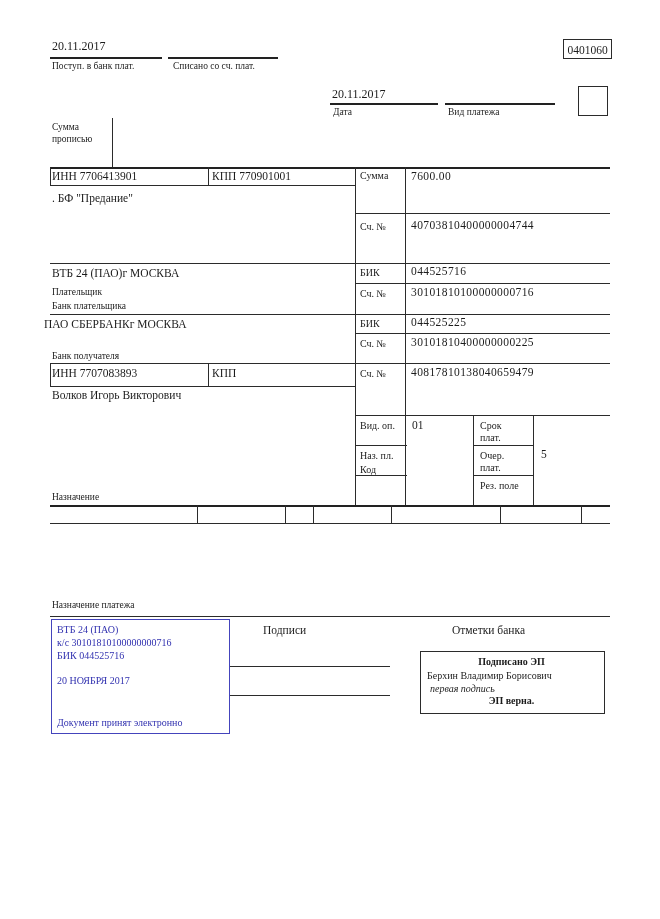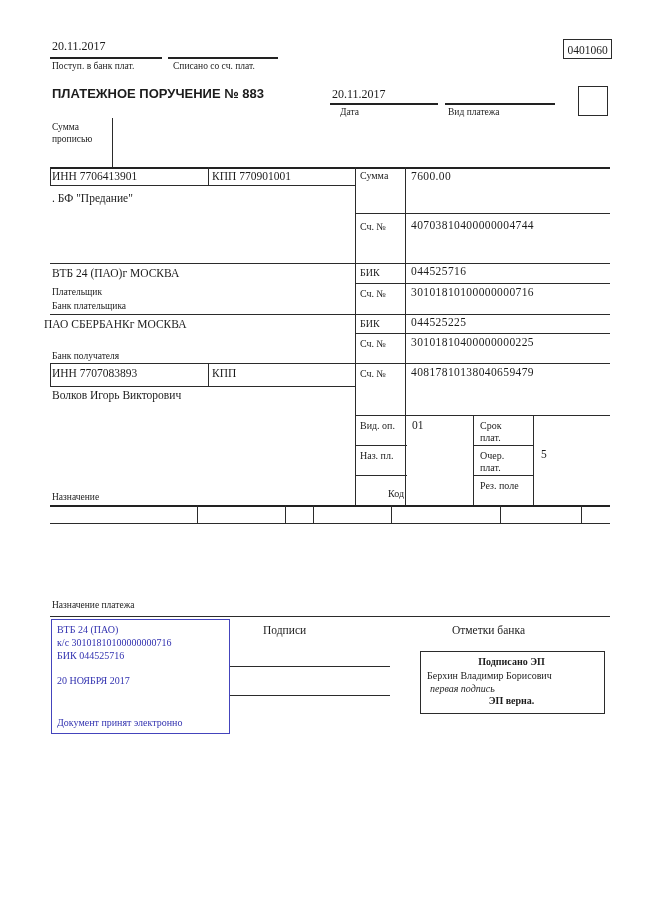--- a/index.html
+++ b/index.html
@@ -30,24 +30,23 @@
   <div class="t s12" style="left:52px;top:40px;">20.11.2017</div>
   <div class="hl2" style="left:50px;top:57px;width:112px;"></div>
   <div class="hl2" style="left:168px;top:57px;width:110px;"></div>
   <div class="t s9" style="left:52px;top:61px;">Поступ. в банк плат.</div>
   <div class="t s9" style="left:173px;top:61px;">Списано со сч. плат.</div>
 
   <div class="box ctr" style="left:563px;top:39px;width:47px;height:18px;">
     <span class="t s11" style="position:static;">0401060</span>
   </div>
 
-  <div class="t title" style="left:52px;top:87px;">ПЛАТЕЖНОЕ ПОРУЧЕНИЕ № 883</div>
   <div class="t s12" style="left:332px;top:88px;">20.11.2017</div>
   <div class="hl2" style="left:330px;top:103px;width:108px;"></div>
-  <div class="t s9" style="left:340px;top:107px;">Дата</div>
+  <div class="t s9" style="left:333px;top:107px;">Дата</div>
   <div class="hl2" style="left:445px;top:103px;width:110px;"></div>
   <div class="t s9" style="left:448px;top:107px;">Вид платежа</div>
   <div class="box" style="left:578px;top:86px;width:28px;height:28px;"></div>
 
   <div class="t s9" style="left:52px;top:122px;">Сумма</div>
   <div class="t s9" style="left:52px;top:134px;">прописью</div>
   <div class="vl" style="left:112px;top:118px;height:50px;"></div>
 
   <div class="hl2" style="left:50px;top:167px;width:560px;"></div>
   <div class="vl" style="left:50px;top:167px;height:19px;"></div>
@@ -112,21 +111,21 @@
   <div class="t s9" style="left:52px;top:492px;">Назначение</div>
 
   <div class="t s10" style="left:360px;top:420px;">Вид. оп.</div>
   <div class="t s11" style="left:412px;top:419px;">01</div>
   <div class="t s10" style="left:480px;top:420px;">Срок</div>
   <div class="t s10" style="left:480px;top:432px;">плат.</div>
   <div class="t s10" style="left:360px;top:450px;">Наз. пл.</div>
   <div class="t s10" style="left:480px;top:450px;">Очер.</div>
   <div class="t s10" style="left:480px;top:462px;">плат.</div>
   <div class="t s11" style="left:541px;top:448px;">5</div>
-  <div class="t s10" style="left:360px;top:488px;margin-left:28px;">Код</div>
+  <div class="t s10" style="left:360px;top:464px;">Код</div>
   <div class="t s10" style="left:480px;top:480px;">Рез. поле</div>
 
   <div class="t s9" style="left:52px;top:600px;">Назначение платежа</div>
   <div class="hl" style="left:50px;top:616px;width:560px;"></div>
 
   <div class="bluebox" style="left:51px;top:619px;width:177px;height:113px;"></div>
   <div class="t s10 blue" style="left:57px;top:624px;">ВТБ 24 (ПАО)</div>
   <div class="t s10 blue" style="left:57px;top:637px;">к/с 30101810100000000716</div>
   <div class="t s10 blue" style="left:57px;top:650px;">БИК 044525716</div>
   <div class="t s10 blue" style="left:57px;top:675px;">20 НОЯБРЯ 2017</div>

